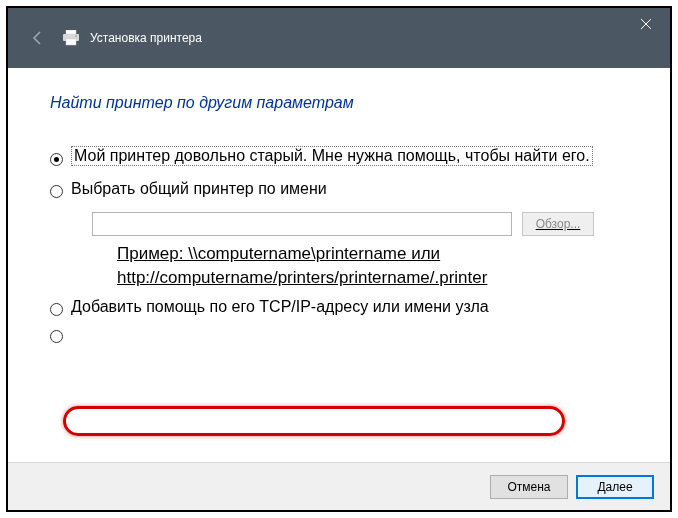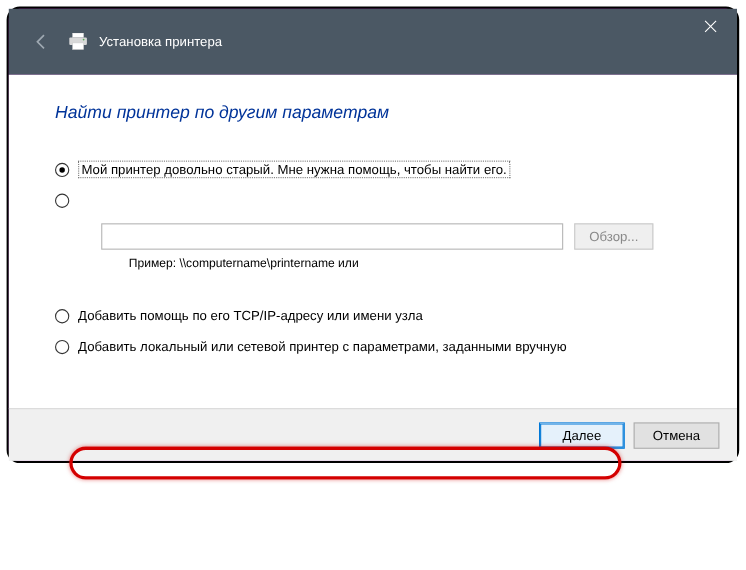--- a/index.html
+++ b/index.html
@@ -1,33 +1,33 @@
 <!DOCTYPE html>
 <html><head>
 <meta charset="utf-8">
 <style>
   * { box-sizing: border-box; margin: 0; padding: 0; font-family: "Segoe UI", Tahoma, sans-serif; }
   body { background: #fff; width: 678px; height: 518px; overflow: hidden; position: relative; }
-  .outer-frame { position: absolute; top: 6px; left: 6px; width: 666px; height: 415px; border: 2px solid #000; border-radius: 12px; background: #a21caf; display: flex; flex-direction: column; }
+  .outer-frame { position: absolute; top: 6px; left: 6px; width: 666px; height: 506px; border: 2px solid #000; border-radius: 0; background: #c4b5fd; display: flex; flex-direction: column; }
   .titlebar { background: #4b5864; height: 60px; position: relative; display: flex; align-items: center; padding: 0 20px; color: #fff; }
   .back-btn { width: 20px; height: 20px; display: flex; align-items: center; justify-content: center; color: #9ea8b1; margin-right: 14px; }
   .printer-icon { width: 18px; height: 16px; margin-right: 10px; }
   .title-text { font-size: 12px; color: #fff; }
   .close-btn { position: absolute; right: 0; top: 0; width: 48px; height: 32px; display: flex; align-items: center; justify-content: center; color: #fff; font-size: 14px; }
   .content { flex: 1; padding: 26px 42px 0 42px; background: #fff; position: relative; }
   .heading { color: #003399; font-size: 16px; font-weight: 400; margin-bottom: 34px; font-style: italic; }
-  .option-row { display: flex; align-items: center; margin-bottom: 14px; font-size: 12px; color: #000; }
+  .option-row { display: flex; align-items: flex-end; margin-bottom: 14px; font-size: 16px; color: #000; }
   .radio { width: 13px; height: 13px; border: 1px solid #333; border-radius: 50%; margin-right: 8px; position: relative; flex-shrink: 0; }
   .radio.selected::after { content: ""; position: absolute; width: 5px; height: 5px; background: #000; border-radius: 50%; top: 3px; left: 3px; }
   .dotted-focus { border: 1px dotted #777; padding: 0 2px; }
-  .sub-block { margin-left: 42px; margin-bottom: 32px; }
+  .sub-block { margin-left: 42px; margin-bottom: 8px; text-decoration: underline; }
   .name-input { width: 420px; height: 24px; border: 1px solid #b5b5b5; background: #fff; font-size: 12px; padding: 0 4px; }
   .browse-btn { margin-left: 10px; height: 24px; width: 72px; font-size: 12px; color: #888; background: #efefef; border: 1px solid #c8c8c8; }
   .input-row { display: flex; align-items: center; margin-bottom: 6px; }
-  .example-text { font-size: 11px; color: #000; line-height: 1.4; padding-left: 25px; }
+  .example-text { font-size: 17px; color: #000; line-height: 1.4; padding-left: 25px; }
   .highlight-ring { position: absolute; border: 3px solid #d40000; border-radius: 18px; pointer-events: none; box-shadow: 0 0 4px rgba(212,0,0,0.5); }
   .highlight-ring.main { left: 55px; top: 398px; width: 502px; height: 30px; }
   .footer { height: 48px; border-top: 1px solid #d8d8d8; background: #f0f0f0; display: flex; justify-content: flex-end; align-items: center; padding: 0 16px; gap: 8px; }
   .btn { min-width: 78px; height: 24px; font-size: 12px; background: #e1e1e1; border: 1px solid #adadad; padding: 0 14px; }
   .btn.primary { border: 1px solid #0078d7; box-shadow: inset 0 0 0 1px #0078d7; background: #e5f1fb; }
 </style>
 </head>
 <body>
 
 <div class="outer-frame">
@@ -55,43 +55,44 @@
   <div class="content">
     <div class="heading">Найти принтер по другим параметрам</div>
 
     <div class="option-row">
       <div class="radio selected"></div>
       <span class="dotted-focus">Мой принтер довольно старый. Мне нужна помощь, чтобы найти его.</span>
     </div>
 
     <div class="option-row">
       <div class="radio"></div>
+      <span>Выбрать общий принтер по имени</span>
     </div>
 
     <div class="sub-block">
       <div class="input-row">
         <input type="text" class="name-input" style="">
         <button class="browse-btn" disabled="">Обзор...</button>
       </div>
       <div class="example-text">Пример: \\computername\printername или</div>
+      <div class="example-text">http://computername/printers/printername/.printer</div>
     </div>
 
     <div class="option-row">
       <div class="radio"></div>
       <span>Добавить помощь по его TCP/IP-адресу или имени узла</span>
     </div>
 
 
     <div class="option-row">
       <div class="radio"></div>
-      <span>Добавить локальный или сетевой принтер с параметрами, заданными вручную</span>
     </div>
 
   </div>
 
   <div class="footer">
+    <button class="btn">Отмена</button>
     <button class="btn primary">Далее</button>
-    <button class="btn">Отмена</button>
   </div>
 
   <div class="highlight-ring main"></div>
 
 </div>
 
 </body></html>

